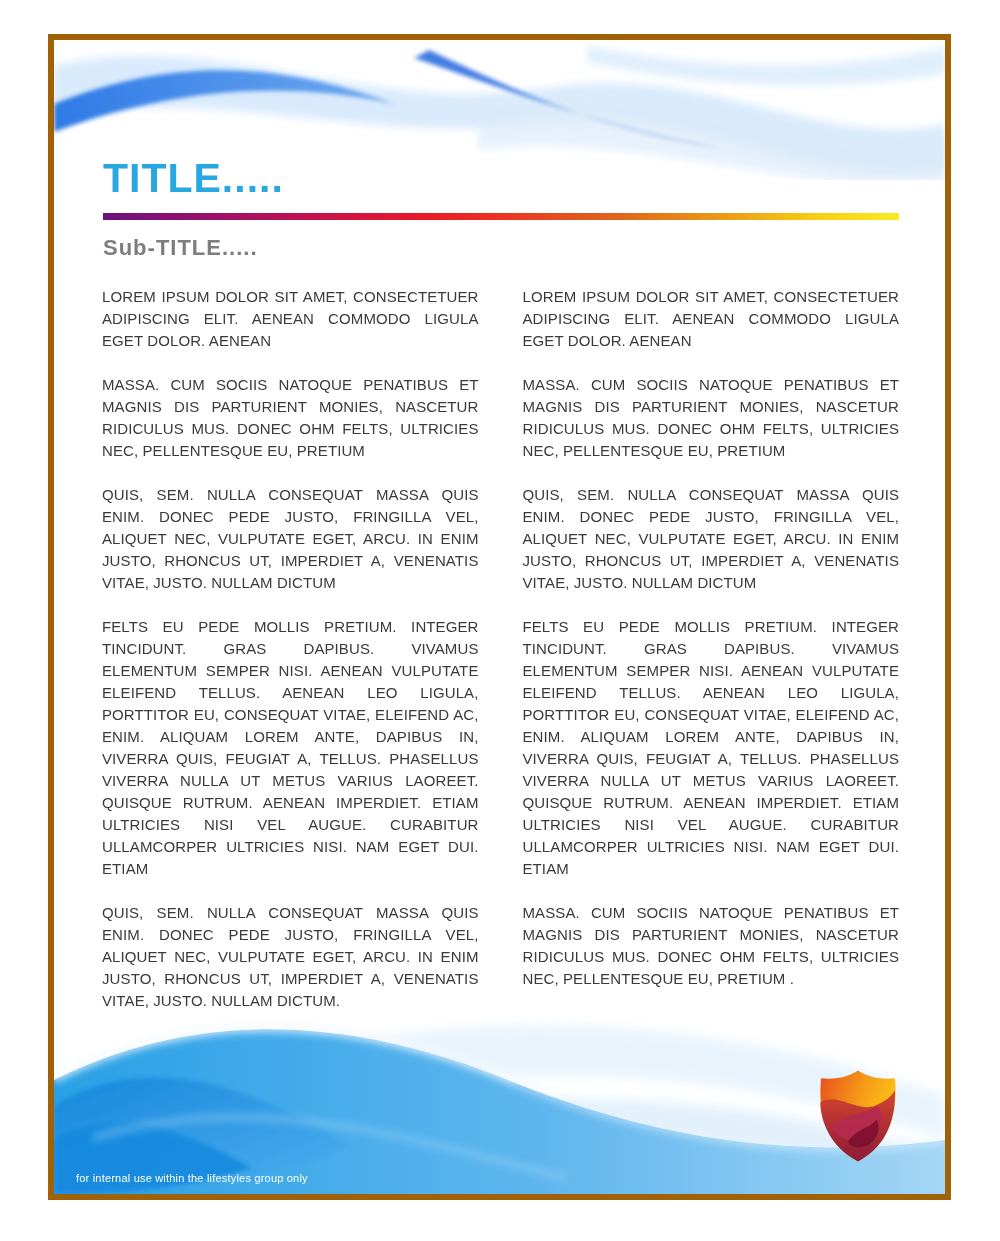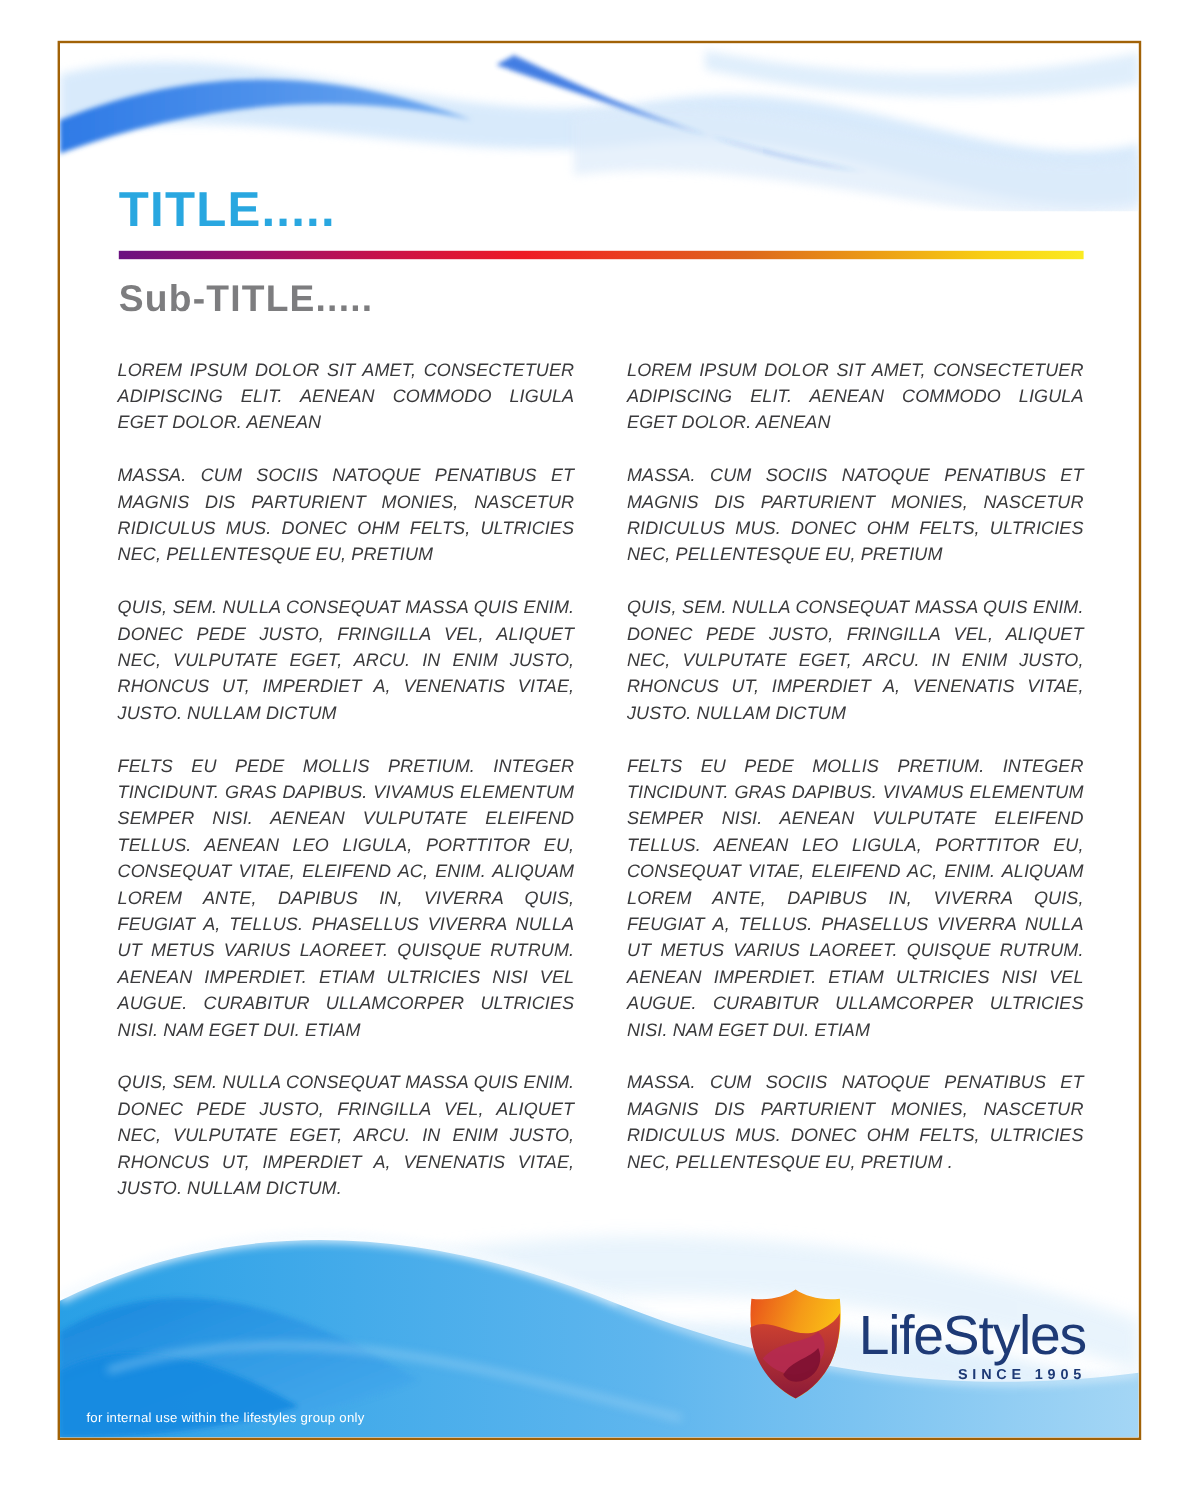--- a/index.html
+++ b/index.html
@@ -2,42 +2,42 @@
 <html><head>
 <meta charset="utf-8">
 <style>
   html,body{margin:0;padding:0;}
   body{
     width:1000px;height:1241px;background:#ffffff;position:relative;
     font-family:"Liberation Sans", sans-serif;overflow:hidden;
   }
   .page{
     position:absolute;left:48px;top:34px;width:903px;height:1166px;
-    box-sizing:border-box;border:2px solid #a16207;background:#ffffff;overflow:hidden;
+    box-sizing:border-box;border:6px solid #a16207;background:#ffffff;overflow:hidden;
   }
   
   .top-wave{position:absolute;top:0;left:0;width:100%;height:140px;display:block;}
   
   .page-title{
     position:absolute;left:49px;top:118px;margin:0;
     font-size:41px;line-height:1;font-weight:bold;color:#29a7e0;letter-spacing:1px;
   }
   .title-rule{
     position:absolute;left:49px;right:46px;top:173px;height:7px;
     background:linear-gradient(90deg,#6b1180 0%,#9c0f6b 14%,#d01343 30%,#ee1b24 42%,
       #ea3c20 52%,#dd671b 65%,#eb9b15 78%,#f8cf13 90%,#fbeb21 100%);
   }
   .page-subtitle{
     position:absolute;left:49px;top:196px;margin:0;
-    font-size:31px;line-height:1.1;font-weight:bold;color:#7d7d7f;letter-spacing:1px;
+    font-size:22px;line-height:1.1;font-weight:bold;color:#7d7d7f;letter-spacing:1px;
   }
   
   .columns{
-    position:absolute;left:48px;right:46px;top:262px;
-    display:flex;gap:44px;font-style:italic;
+    position:absolute;left:48px;right:46px;top:246px;
+    display:flex;gap:44px;
   }
   .col{flex:1;min-width:0;}
   .col p{
     margin:0 0 22px 0;font-size:15px;line-height:22px;color:#3a3a3c;
     text-align:justify;letter-spacing:0.1px;
   }
   
   .bottom-wave{position:absolute;bottom:0;left:0;width:100%;height:206px;display:block;}
   
   .brand-logo{
@@ -140,21 +140,17 @@
         <linearGradient id="shRed" x1="0" y1="0" x2="0" y2="1">
           <stop offset="0" stop-color="#d4452f"></stop>
             <stop offset="1" stop-color="#8c1a38"></stop>
         </linearGradient>
       </defs>
       <path d="M50,3 C60,10 76,14 93,12 C97,48 88,90 50,109 C12,90 3,48 7,12 C24,14 40,10 50,3 Z" fill="url(#shTop)"></path>
       <path d="M6,40 C26,28 48,52 70,44 C80,40 89,34 93,26 C94,56 86,90 50,109 C15,91 6,58 6,40 Z" fill="url(#shRed)"></path>
       <path d="M18,70 C34,52 58,56 72,44 C84,56 78,74 62,82 C48,90 30,84 18,70 Z" fill="#b52a50" opacity="0.9"></path>
       <path d="M38,86 C46,72 64,70 72,60 C78,74 70,88 56,92 C48,94 42,92 38,86 Z" fill="#7d1031" opacity="0.9"></path>
     </svg>
-    <div class="logo-text">
-      <div class="brand-name">LifeStyles</div>
-      <div class="brand-tagline">SINCE 1905</div>
-    </div>
   </div>
 
   <div class="footer-note">for internal use within the lifestyles group only</div>
 
 </div>
 
 </body></html>

